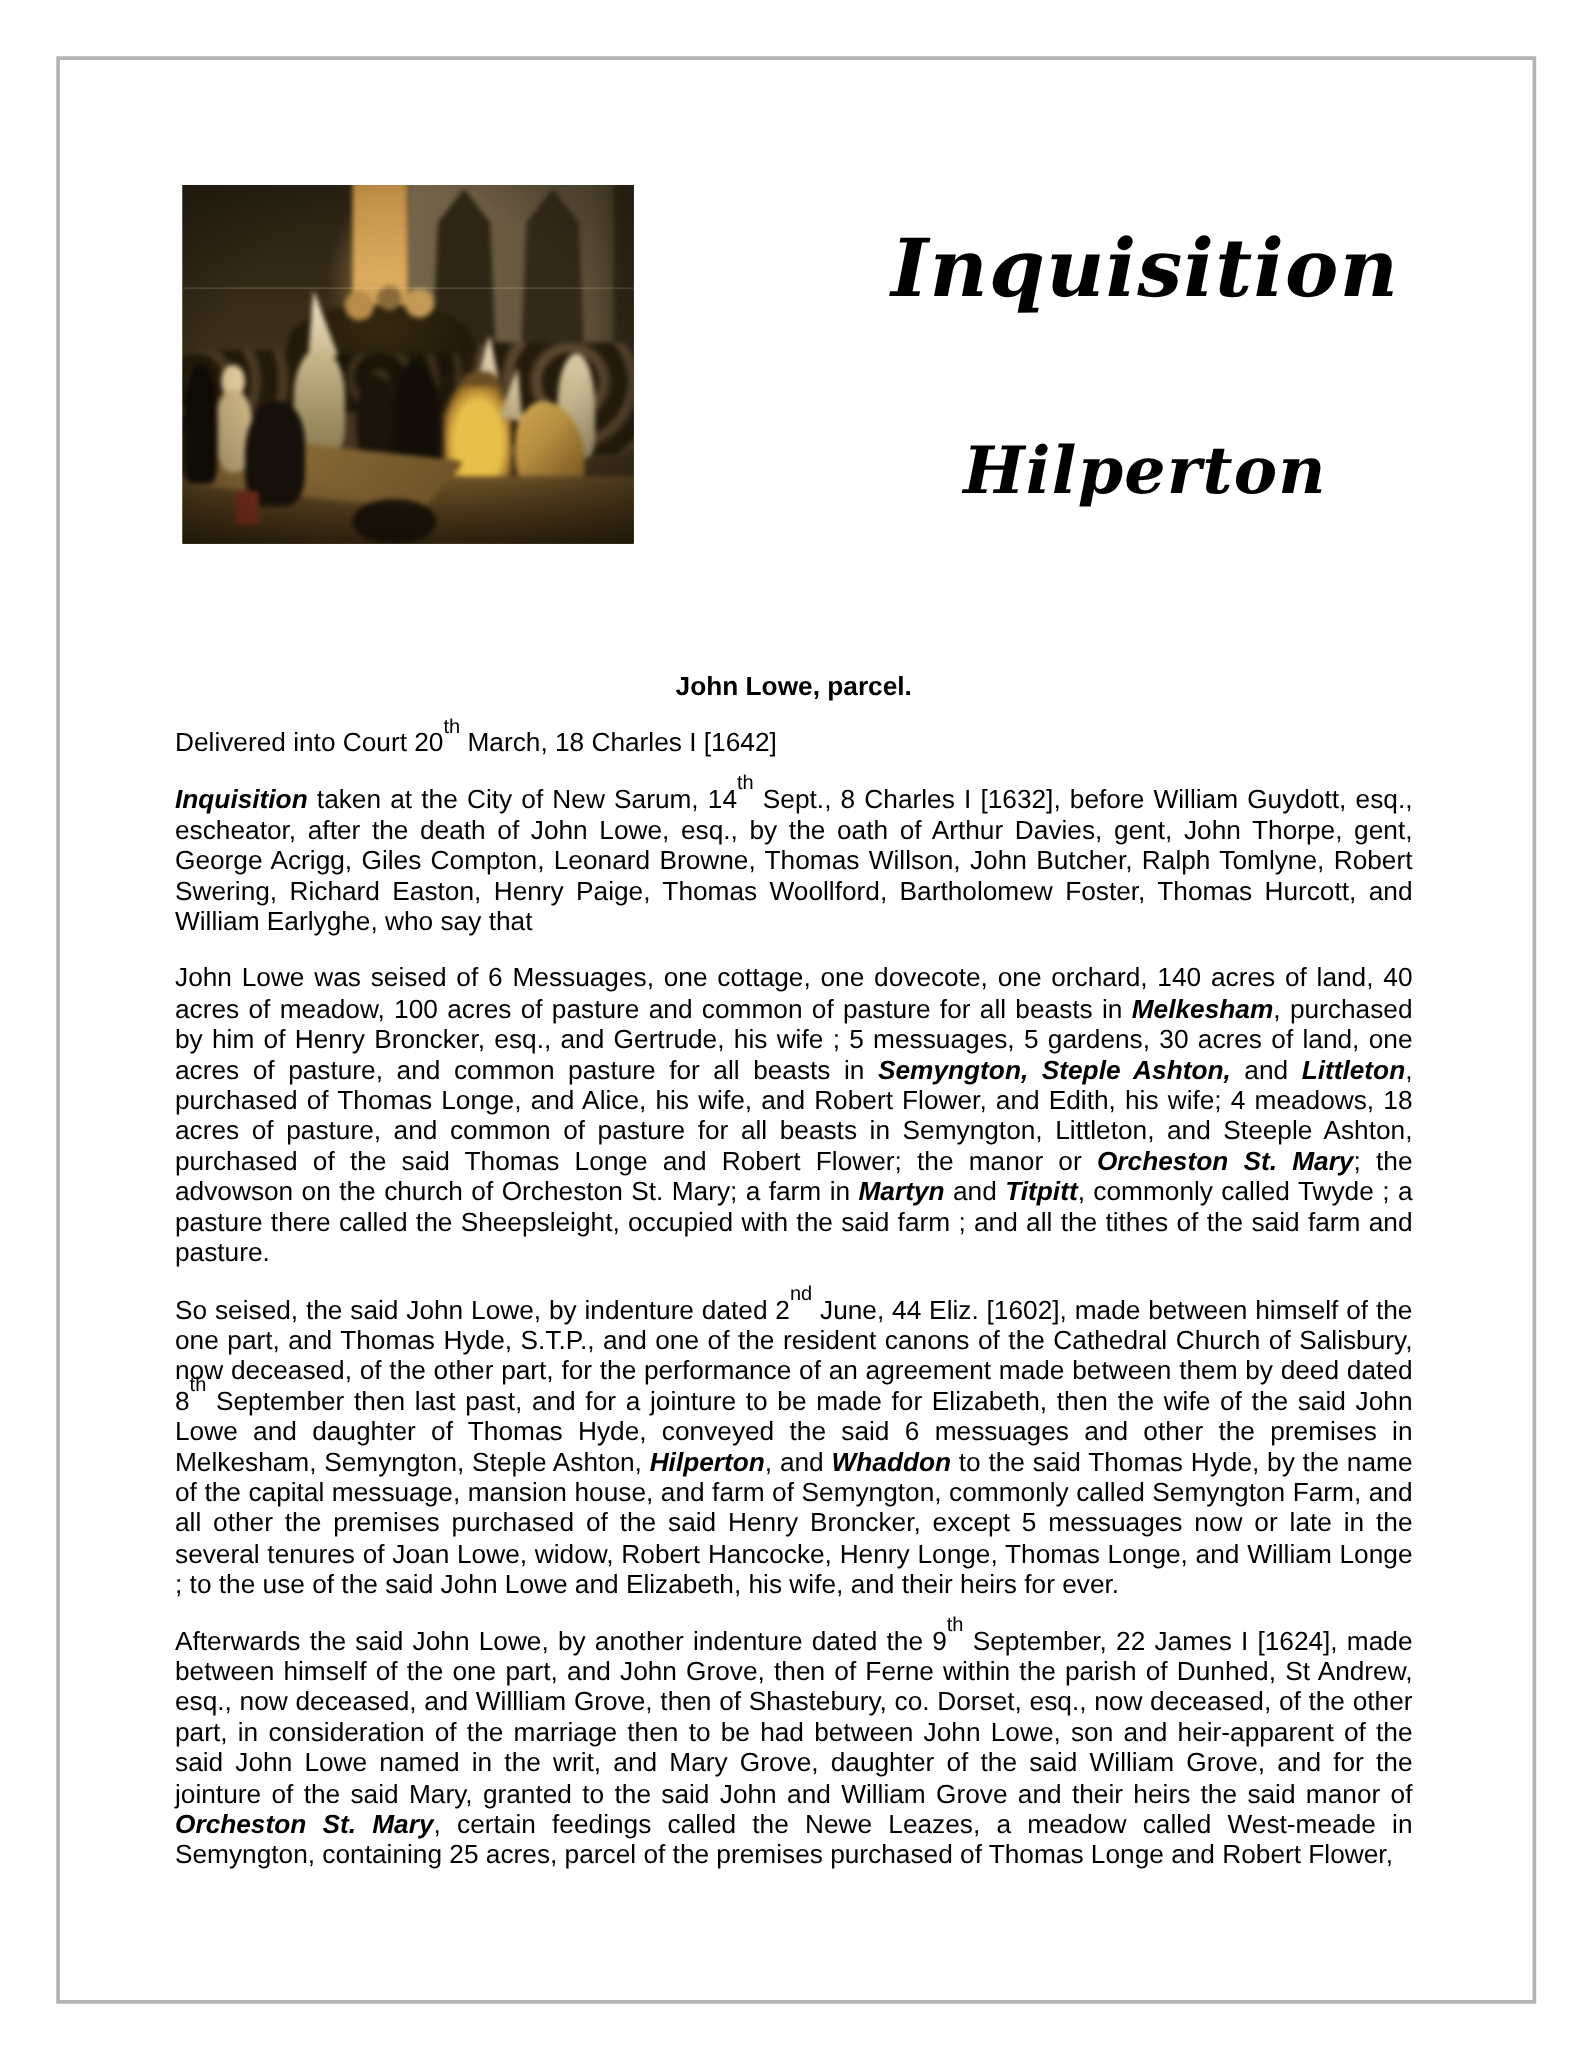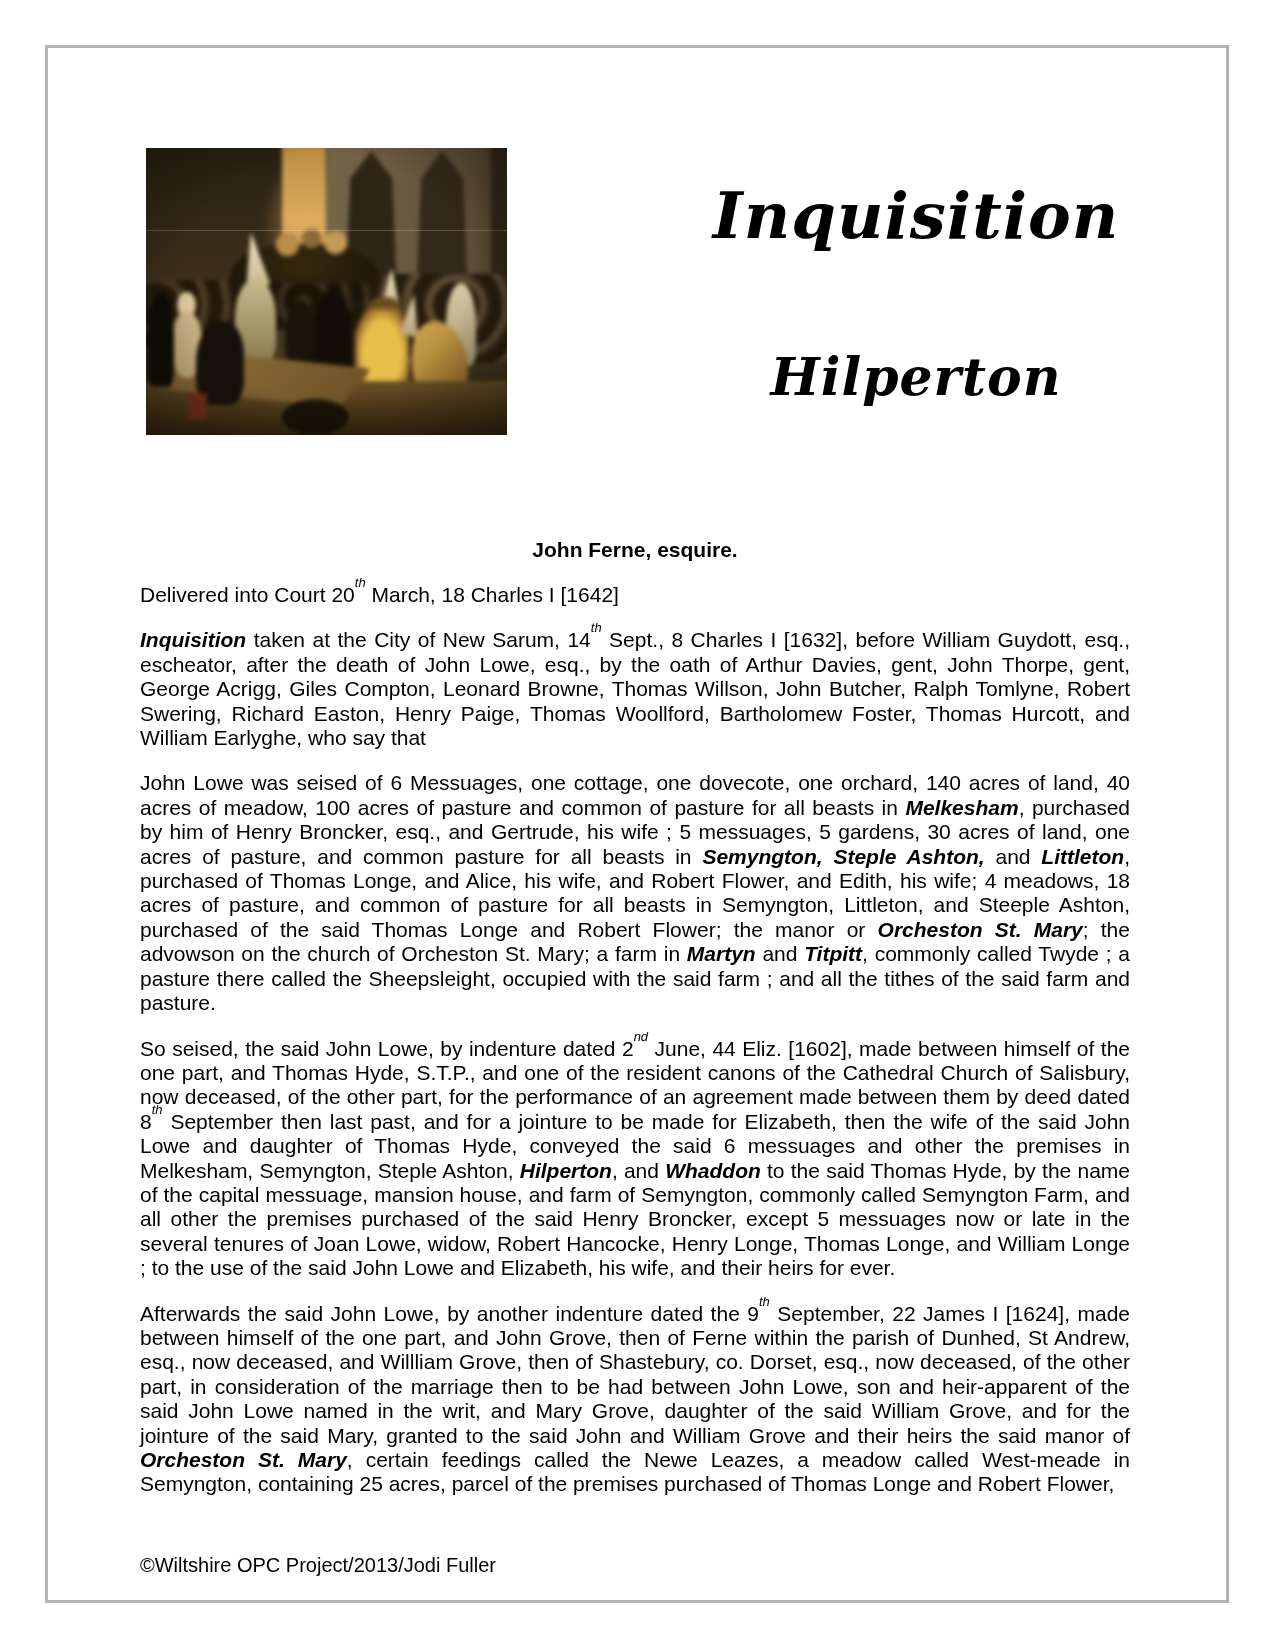--- a/index.html
+++ b/index.html
@@ -16,21 +16,21 @@
   .title{font-family:"DejaVu Serif",serif;font-style:italic;font-weight:bold;
          font-size:64px;line-height:1.2;margin-top:30px;letter-spacing:1px;}
   .subtitle{font-family:"DejaVu Serif",serif;font-style:italic;font-weight:bold;
          font-size:52px;line-height:1.15;margin-top:92px;letter-spacing:1px;}
 
   
   .doc-heading{margin-top:103px;font-size:21px;line-height:24px;font-weight:bold;text-align:center;}
   .para{margin-top:21px;font-size:21px;line-height:24.4px;text-align:justify;}
   .para .b{font-weight:bold;font-style:italic;}
   .para .i{font-style:italic;}
-  sup{font-size:13px;line-height:0;position:relative;top:-7px;font-style:italic;}
+  sup{font-size:16px;line-height:0;position:relative;top:-7px;}
   .footer{position:absolute;left:92px;bottom:23px;font-size:20px;line-height:24px;}
 
   
   .painting{position:relative;width:361px;height:287px;margin-left:6px;
             background:#3b2e1b;overflow:hidden;flex:0 0 auto;}
   .painting .art{position:absolute;inset:-6px;filter:blur(2px);}
   .painting .art>div{position:absolute;}
   .p-base{inset:0;background:linear-gradient(180deg,#261f12 0%,#3d301b 45%,#453520 70%,#2b2112 100%);}
   .p-glow{left:28%;top:-5%;width:34%;height:65%;
           background:radial-gradient(closest-side,rgba(232,180,100,.55),rgba(232,180,100,0) 72%);}
@@ -131,25 +131,24 @@
           <div class="p-seam"></div>
           <div class="p-vignette"></div>
         </div>
 
         <div class="titles">
           <div class="title">Inquisition</div>
           <div class="subtitle">Hilperton</div>
         </div>
       </div>
 
-      <div class="doc-heading">John Ferne, esquire.</div>
+      <div class="doc-heading">John Lowe, parcel.</div>
 
       <div class="para"><span>Delivered into Court 20</span><sup>th</sup><span> March, 18 Charles I [1642]</span></div>
       <div class="para"><span class="b i">Inquisition</span><span> taken at the City of New Sarum, 14</span><sup>th</sup><span> Sept., 8 Charles I [1632], before William Guydott, esq., escheator, after the death of John Lowe, esq., by the oath of Arthur Davies, gent, John Thorpe, gent, George Acrigg, Giles Compton, Leonard Browne, Thomas Willson, John Butcher, Ralph Tomlyne, Robert Swering, Richard Easton, Henry Paige, Thomas Woollford, Bartholomew Foster, Thomas Hurcott, and William Earlyghe, who say that</span></div>
       <div class="para"><span>John Lowe was seised of 6 Messuages, one cottage, one dovecote, one orchard, 140 acres of land, 40 acres of meadow, 100 acres of pasture and common of pasture for all beasts in </span><span class="b">Melkesham</span><span>, purchased by him of Henry Broncker, esq., and Gertrude, his wife ; 5 messuages, 5 gardens, 30 acres of land, one acres of pasture, and common pasture for all beasts in </span><span class="b">Semyngton, Steple Ashton,</span><span> and </span><span class="b">Littleton</span><span>, purchased of Thomas Longe, and Alice, his wife, and Robert Flower, and Edith, his wife; 4 meadows, 18 acres of pasture, and common of pasture for all beasts in Semyngton, Littleton, and Steeple Ashton, purchased of the said Thomas Longe and Robert Flower; the manor or </span><span class="b">Orcheston St. Mary</span><span>; the advowson on the church of Orcheston St. Mary; a farm in </span><span class="b">Martyn</span><span> and </span><span class="b">Titpitt</span><span>, commonly called Twyde ; a pasture there called the Sheepsleight, occupied with the said farm ; and all the tithes of the said farm and pasture.</span></div>
       <div class="para"><span>So seised, the said John Lowe, by indenture dated 2</span><sup>nd</sup><span> June, 44 Eliz. [1602], made between himself of the one part, and Thomas Hyde, S.T.P., and one of the resident canons of the Cathedral Church of Salisbury, now deceased, of the other part, for the performance of an agreement made between them by deed dated 8</span><sup>th</sup><span> September then last past, and for a jointure to be made for Elizabeth, then the wife of the said John Lowe and daughter of Thomas Hyde, conveyed the said 6 messuages and other the premises in Melkesham, Semyngton, Steple Ashton, </span><span class="b">Hilperton</span><span>, and </span><span class="b">Whaddon</span><span> to the said Thomas Hyde, by the name of the capital messuage, mansion house, and farm of Semyngton, commonly called Semyngton Farm, and all other the premises purchased of the said Henry Broncker, except 5 messuages now or late in the several tenures of Joan Lowe, widow, Robert Hancocke, Henry Longe, Thomas Longe, and William Longe ; to the use of the said John Lowe and Elizabeth, his wife, and their heirs for ever.</span></div>
       <div class="para"><span>Afterwards the said John Lowe, by another indenture dated the 9</span><sup>th</sup><span> September, 22 James I [1624], made between himself of the one part, and John Grove, then of Ferne within the parish of Dunhed, St Andrew, esq., now deceased, and Willliam Grove, then of Shastebury, co. Dorset, esq., now deceased, of the other part, in consideration of the marriage then to be had between John Lowe, son and heir-apparent of the said John Lowe named in the writ, and Mary Grove, daughter of the said William Grove, and for the jointure of the said Mary, granted to the said John and William Grove and their heirs the said manor of </span><span class="b">Orcheston St. Mary</span><span>, certain feedings called the Newe Leazes, a meadow called West-meade in Semyngton, containing 25 acres, parcel of the premises purchased of Thomas Longe and Robert Flower,</span></div>
 
     </div>
 
-    <div class="footer">©Wiltshire OPC Project/2013/Jodi Fuller</div>
   </div>
 </div>
 
 </body></html>

